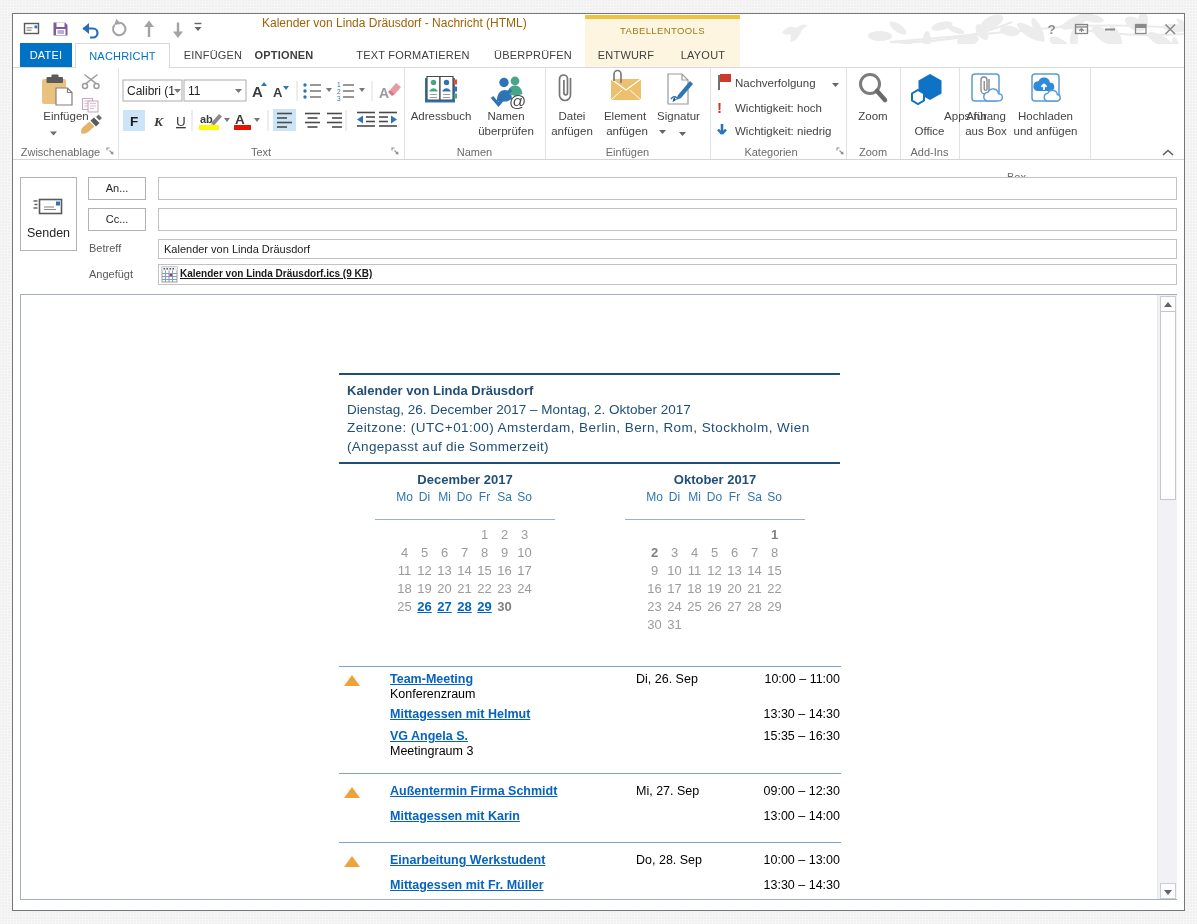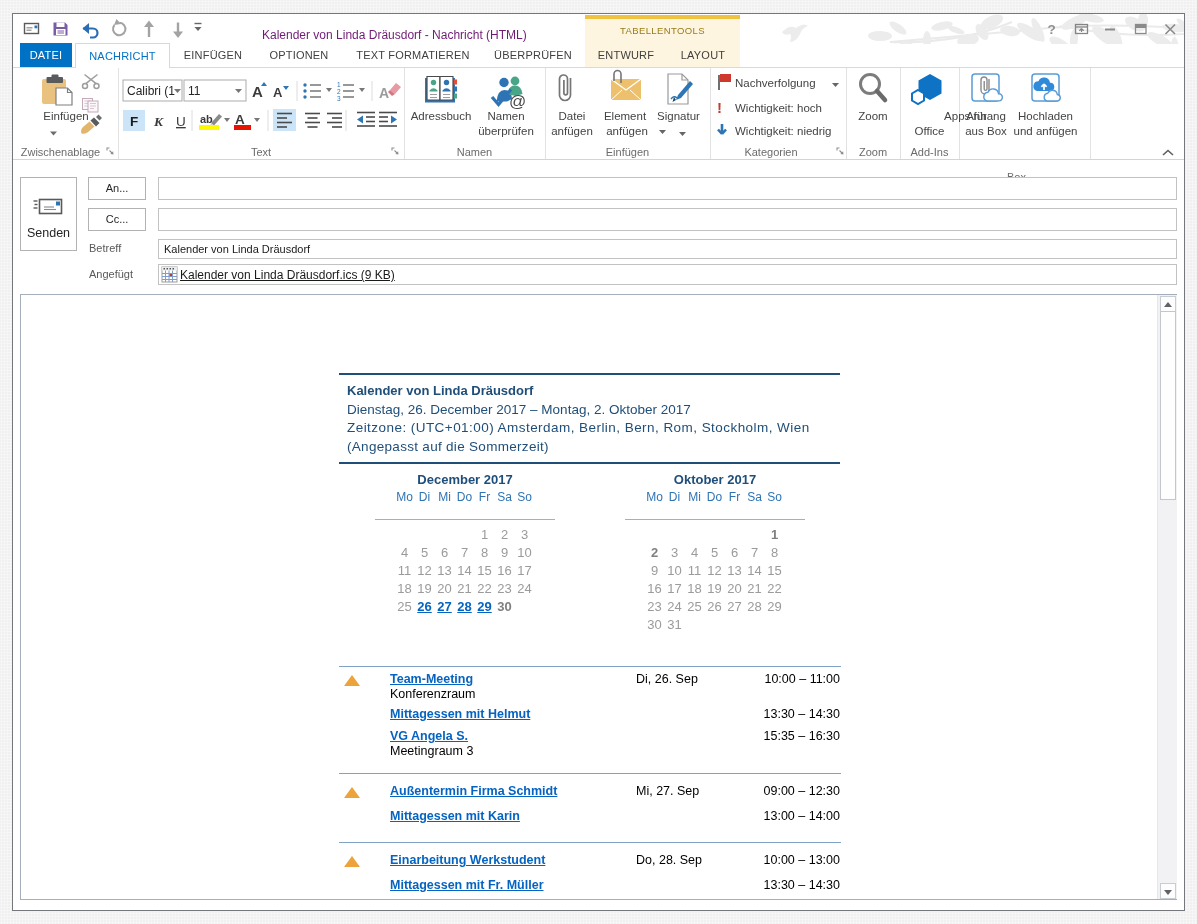--- a/index.html
+++ b/index.html
@@ -1,21 +1,21 @@
 <!DOCTYPE html>
 <html><head>
 <meta charset="utf-8">
 <style>
 * { margin:0; padding:0; box-sizing:border-box; }
 html,body { width:1197px; height:924px; }
 body { position:relative; background-color:#f0f0f0; background-image:radial-gradient(circle, #f6f6f6 1px, rgba(0,0,0,0) 1.1px); background-size:3px 3px; font-family:"Liberation Sans", sans-serif; overflow:hidden; }
 .abs { position:absolute; }
 .window { left:12px; top:13px; width:1173px; height:898px; background:#fff; border:1.5px solid #74787c; }
 
-.title { left:262px; top:28px; width:260px; height:18px; font-size:12px; color:#701a75; white-space:nowrap; }
+.title { left:262px; top:16px; width:260px; height:18px; font-size:12px; color:#a16207; white-space:nowrap; }
 
 .tabrow { left:13px; top:43px; width:1171px; height:25px; }
 .tab { position:absolute; top:0; height:25px; line-height:25px; font-size:11px; color:#3f3f3f; text-align:center; letter-spacing:0.2px; }
 .tab.datei { background:#0072c6; color:#fff; }
 .tab.sel { background:#fff; color:#0072c6; border:1px solid #d8d8d8; border-bottom:none; line-height:24px; }
 
 .ctxbar { left:585px; top:15px; width:155px; height:4px; background:#f0c241; }
 .ctxbg  { left:585px; top:19px; width:155px; height:49px; background:#fdf5df; }
 .ctxlbl { left:585px; top:25px; width:155px; height:14px; font-size:9.5px; color:#9a7b18; text-align:center; letter-spacing:0.4px; }
 
@@ -140,21 +140,21 @@
 </svg>
 
 <div class="abs ctxbar"></div>
 <div class="abs ctxbg"></div>
 <div class="abs ctxlbl">TABELLENTOOLS</div>
 
 <div class="abs tabrow">
   <div class="tab datei" style="left:7px; width:52px;">DATEI</div>
   <div class="tab sel" style="left:62px; width:95px;">NACHRICHT</div>
   <div class="tab" style="left:160px; width:80px;">EINFÜGEN</div>
-  <div class="tab" style="left:245px; width:82px;">OPTIONEN</div>
+  <div class="tab" style="left:230px; width:82px;font-weight:bold;">OPTIONEN</div>
   <div class="tab" style="left:330px; width:140px;">TEXT FORMATIEREN</div>
   <div class="tab" style="left:470px; width:100px;">ÜBERPRÜFEN</div>
   <div class="tab" style="left:578px; width:70px;">ENTWURF</div>
   <div class="tab" style="left:655px; width:70px;">LAYOUT</div>
 </div>
 
 <div class="abs" style="left:13px; top:67px; width:62px; height:1px; background:#d9d9d9;"></div>
 <div class="abs" style="left:170px; top:67px; width:1014px; height:1px; background:#d9d9d9;"></div>
 
 <div class="abs ribbon" id="ribbon">
@@ -447,21 +447,21 @@
         <rect x="5.5" y="2" width="1.5" height="1.5"></rect>
         <rect x="8.5" y="2" width="1.5" height="1.5"></rect>
         <rect x="11.5" y="2" width="1.5" height="1.5"></rect>
       </g>
     <g stroke="#7f9ccb" stroke-width="1">
         <path d="M1 7.5 h15 M1 10.5 h15 M1 13.5 h15"></path>
         <path d="M4.5 4.5 v11.5 M8 4.5 v11.5 M11.5 4.5 v11.5"></path>
       </g>
     <rect x="8.5" y="8" width="2.5" height="2" fill="#c0392b"></rect>
   </svg>
-  <div class="hlabel" style="left:180px; top:268px; color:#1a1a1a; text-decoration:underline; font-size:12px;">Kalender von Linda Dräusdorf.ics (9 KB)</div>
+  <div class="hlabel" style="left:180px; top:268px; color:#1a1a1a; text-decoration:underline; font-size:10px;font-weight:bold;">Kalender von Linda Dräusdorf.ics (9 KB)</div>
 </div>
 
 <div class="abs bodypanel"></div>
 <div class="abs sbtrack"></div>
 <div class="sbbtn" style="left:1160px; top:296px;"></div>
 <svg class="abs" style="left:1163px; top:301px; z-index:5;" width="10" height="7">
     <path d="M5 1 l4 5 h-8 z" fill="#5f6368"></path>
   </svg>
 <div class="sbthumb"></div>
 <div class="sbbtn" style="left:1160px; top:883px;"></div>

